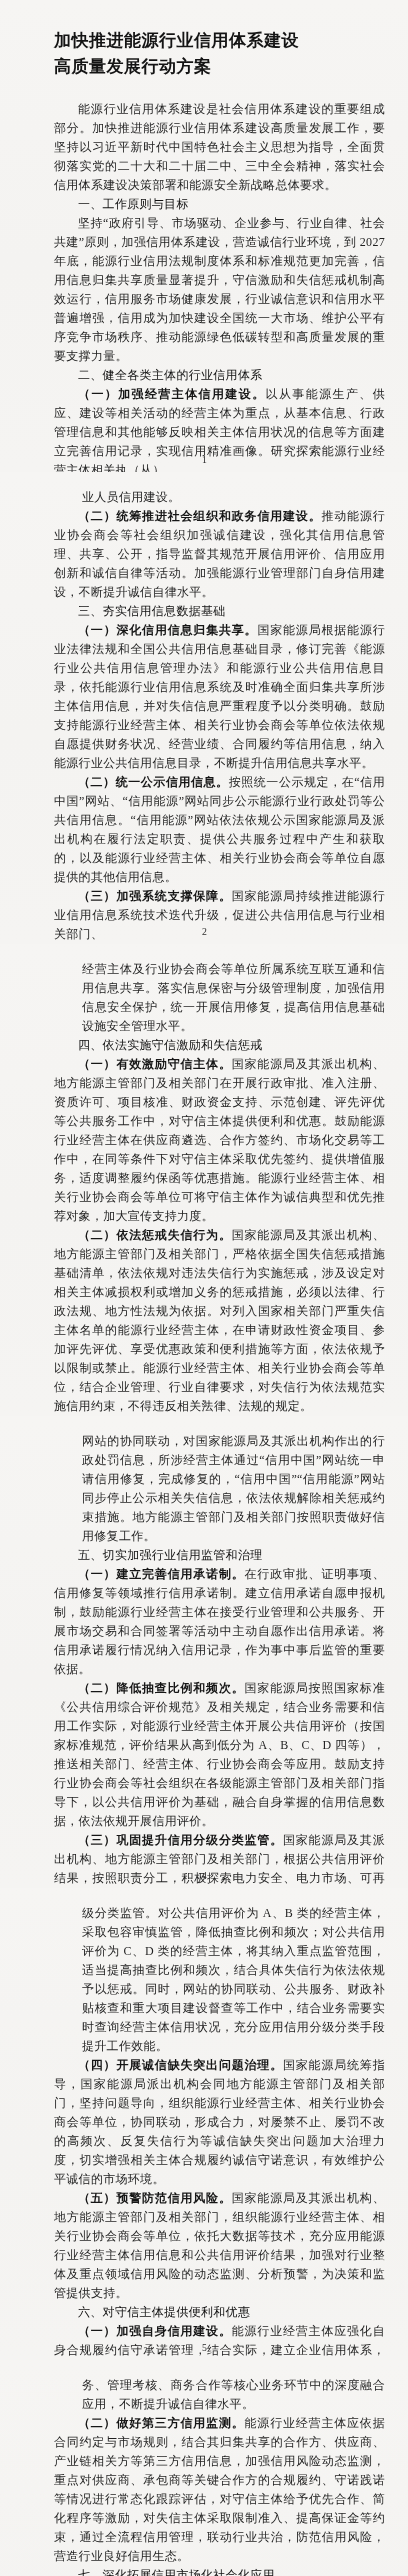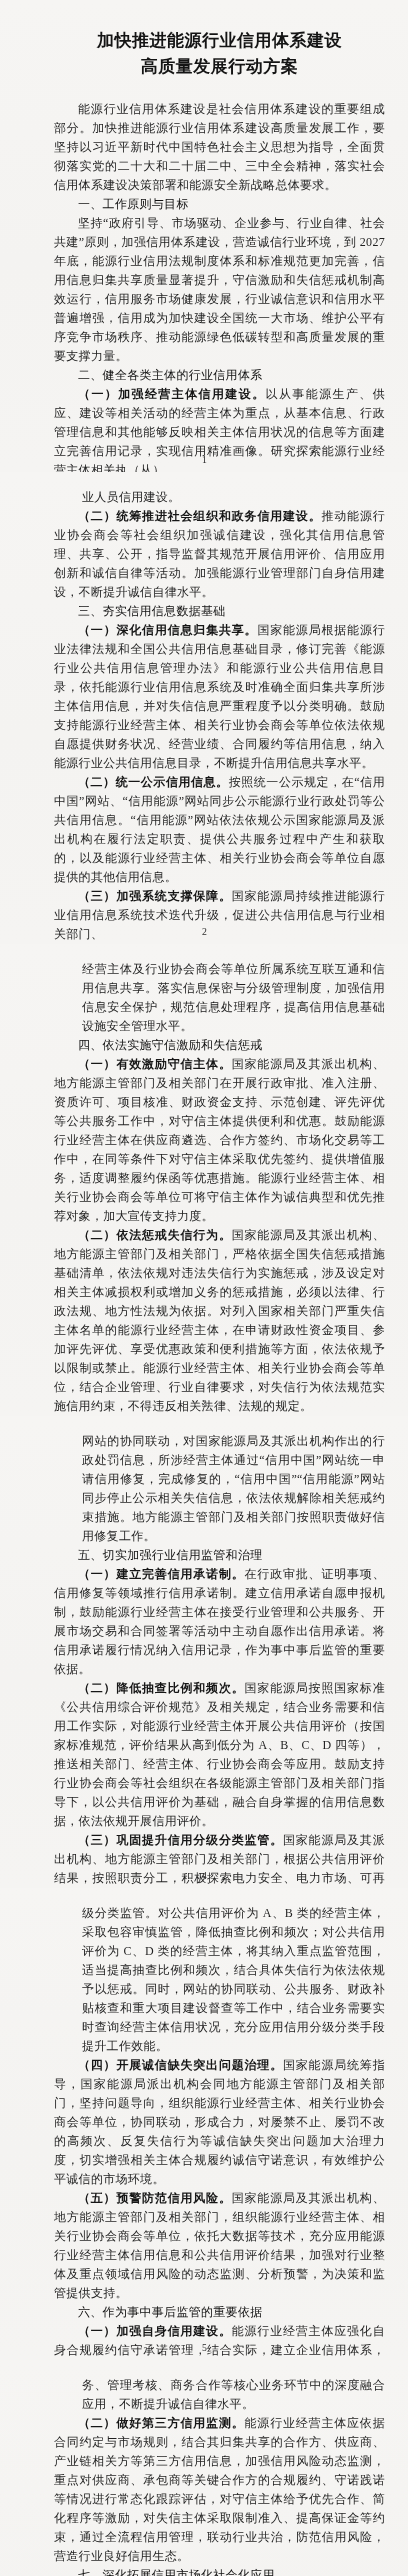--- a/index.html
+++ b/index.html
@@ -20,21 +20,21 @@
     position: relative;
     height: 472px;
     box-sizing: border-box;
     padding: 15.5px 24px 0 54px;
     overflow: hidden;
     background: linear-gradient(180deg, #f6f5f3 0%, #f4f3f1 55%, #f5f4f2 100%);
   }
   .doc-title {
     margin-top: 12.4px;
     margin-bottom: 20.6px;
-    text-align: center;
+    text-align: left;
     font-family: "Liberation Sans", "DejaVu Sans", sans-serif;
     font-weight: bold;
     font-size: 17px;
     line-height: 26px;
     color: #141414;
     letter-spacing: 0.5px;
   }
   .para {
     margin: 0;
     font-size: 12px;
@@ -91,40 +91,40 @@
     <section class="page">
       <p class="para noindent"><span>业人员信用建设。</span></p>
       <p class="para"><span class="lead">（二）统筹推进社会组织和政务信用建设。</span><span>推动能源行业协会商会等社会组织加强诚信建设，强化其信用信息管理、共享、公开，指导监督其规范开展信用评价、信用应用创新和诚信自律等活动。加强能源行业管理部门自身信用建设，不断提升诚信自律水平。</span></p>
       <div class="heading">三、夯实信用信息数据基础</div>
       <p class="para"><span class="lead">（一）深化信用信息归集共享。</span><span>国家能源局根据能源行业法律法规和全国公共信用信息基础目录，修订完善《能源行业公共信用信息管理办法》和能源行业公共信用信息目录，依托能源行业信用信息系统及时准确全面归集共享所涉主体信用信息，并对失信信息严重程度予以分类明确。鼓励支持能源行业经营主体、相关行业协会商会等单位依法依规自愿提供财务状况、经营业绩、合同履约等信用信息，纳入能源行业公共信用信息目录，不断提升信用信息共享水平。</span></p>
       <p class="para"><span class="lead">（二）统一公示信用信息。</span><span>按照统一公示规定，在“信用中国”网站、“信用能源”网站同步公示能源行业行政处罚等公共信用信息。“信用能源”网站依法依规公示国家能源局及派出机构在履行法定职责、提供公共服务过程中产生和获取的，以及能源行业经营主体、相关行业协会商会等单位自愿提供的其他信用信息。</span></p>
       <p class="para"><span class="lead">（三）加强系统支撑保障。</span><span>国家能源局持续推进能源行业信用信息系统技术迭代升级，促进公共信用信息与行业相关部门、</span></p>
       <div class="pagenum">2</div>
     </section>
     <section class="page">
-      <p class="para noindent"><span>经营主体及行业协会商会等单位所属系统互联互通和信用信息共享。落实信息保密与分级管理制度，加强信用信息安全保护，规范信息处理程序，提高信用信息基础设施安全管理水平。</span></p>
+      <p class="para noindent"><span>经营主体及行业协会商会等单位所属系统互联互通和信用信息共享。落实信息保密与分级管理制度，加强信用信息安全保护，统一开展信用修复，提高信用信息基础设施安全管理水平。</span></p>
       <div class="heading">四、依法实施守信激励和失信惩戒</div>
       <p class="para"><span class="lead">（一）有效激励守信主体。</span><span>国家能源局及其派出机构、地方能源主管部门及相关部门在开展行政审批、准入注册、资质许可、项目核准、财政资金支持、示范创建、评先评优等公共服务工作中，对守信主体提供便利和优惠。鼓励能源行业经营主体在供应商遴选、合作方签约、市场化交易等工作中，在同等条件下对守信主体采取优先签约、提供增值服务，适度调整履约保函等优惠措施。能源行业经营主体、相关行业协会商会等单位可将守信主体作为诚信典型和优先推荐对象，加大宣传支持力度。</span></p>
       <p class="para"><span class="lead">（二）依法惩戒失信行为。</span><span>国家能源局及其派出机构、地方能源主管部门及相关部门，严格依据全国失信惩戒措施基础清单，依法依规对违法失信行为实施惩戒，涉及设定对相关主体减损权利或增加义务的惩戒措施，必须以法律、行政法规、地方性法规为依据。对列入国家相关部门严重失信主体名单的能源行业经营主体，在申请财政性资金项目、参加评先评优、享受优惠政策和便利措施等方面，依法依规予以限制或禁止。能源行业经营主体、相关行业协会商会等单位，结合企业管理、行业自律要求，对失信行为依法规范实施信用约束，不得违反相关法律、法规的规定。</span></p>
       <p class="para"><span class="lead">（三）统一开展信用修复。</span><span>国家能源局加强与“信用中国”</span></p>
       <div class="pagenum">3</div>
     </section>
     <section class="page">
       <p class="para noindent"><span>网站的协同联动，对国家能源局及其派出机构作出的行政处罚信息，所涉经营主体通过“信用中国”网站统一申请信用修复，完成修复的，“信用中国”“信用能源”网站同步停止公示相关失信信息，依法依规解除相关惩戒约束措施。地方能源主管部门及相关部门按照职责做好信用修复工作。</span></p>
       <div class="heading">五、切实加强行业信用监管和治理</div>
       <p class="para"><span class="lead">（一）建立完善信用承诺制。</span><span>在行政审批、证明事项、信用修复等领域推行信用承诺制。建立信用承诺自愿申报机制，鼓励能源行业经营主体在接受行业管理和公共服务、开展市场交易和合同签署等活动中主动自愿作出信用承诺。将信用承诺履行情况纳入信用记录，作为事中事后监管的重要依据。</span></p>
       <p class="para"><span class="lead">（二）降低抽查比例和频次。</span><span>国家能源局按照国家标准《公共信用综合评价规范》及相关规定，结合业务需要和信用工作实际，对能源行业经营主体开展公共信用评价（按国家标准规范，评价结果从高到低分为 A、B、C、D 四等），推送相关部门、经营主体、行业协会商会等应用。鼓励支持行业协会商会等社会组织在各级能源主管部门及相关部门指导下，以公共信用评价为基础，融合自身掌握的信用信息数据，依法依规开展信用评价。</span></p>
       <p class="para"><span class="lead">（三）巩固提升信用分级分类监管。</span><span>国家能源局及其派出机构、地方能源主管部门及相关部门，根据公共信用评价结果，按照职责分工，积极探索电力安全、电力市场、可再生能源消费、油气管网公平开放、资质许可、煤炭行业管理等相关领域信用分</span></p>
       <div class="pagenum">4</div>
     </section>
     <section class="page">
       <p class="para noindent"><span>级分类监管。对公共信用评价为 A、B 类的经营主体，采取包容审慎监管，降低抽查比例和频次；对公共信用评价为 C、D 类的经营主体，将其纳入重点监管范围，适当提高抽查比例和频次，结合具体失信行为依法依规予以惩戒。同时，网站的协同联动、公共服务、财政补贴核查和重大项目建设督查等工作中，结合业务需要实时查询经营主体信用状况，充分应用信用分级分类手段提升工作效能。</span></p>
       <p class="para"><span class="lead">（四）开展诚信缺失突出问题治理。</span><span>国家能源局统筹指导，国家能源局派出机构会同地方能源主管部门及相关部门，坚持问题导向，组织能源行业经营主体、相关行业协会商会等单位，协同联动，形成合力，对屡禁不止、屡罚不改的高频次、反复失信行为等诚信缺失突出问题加大治理力度，切实增强相关主体合规履约诚信守诺意识，有效维护公平诚信的市场环境。</span></p>
       <p class="para"><span class="lead">（五）预警防范信用风险。</span><span>国家能源局及其派出机构、地方能源主管部门及相关部门，组织能源行业经营主体、相关行业协会商会等单位，依托大数据等技术，充分应用能源行业经营主体信用信息和公共信用评价结果，加强对行业整体及重点领域信用风险的动态监测、分析预警，为决策和监管提供支持。</span></p>
-      <div class="heading">六、作为事中事后监管的重要依据</div>
+      <div class="heading">六、对守信主体提供便利和优惠</div>
       <p class="para"><span class="lead">（一）加强自身信用建设。</span><span>能源行业经营主体应强化自身合规履约信守承诺管理，结合实际，建立企业信用体系，创新推进信用手段在项目投资、工程建设、物资采购、市场交易、客户服</span></p>
       <div class="pagenum">5</div>
     </section>
     <section class="page">
       <p class="para noindent"><span>务、管理考核、商务合作等核心业务环节中的深度融合应用，不断提升诚信自律水平。</span></p>
       <p class="para"><span class="lead">（二）做好第三方信用监测。</span><span>能源行业经营主体应依据合同约定与市场规则，结合其归集共享的合作方、供应商、产业链相关方等第三方信用信息，加强信用风险动态监测，重点对供应商、承包商等关键合作方的合规履约、守诺践诺等情况进行常态化跟踪评估，对守信主体给予优先合作、简化程序等激励，对失信主体采取限制准入、提高保证金等约束，通过全流程信用管理，联动行业共治，防范信用风险，营造行业良好信用生态。</span></p>
       <div class="heading">七、深化拓展信用市场化社会化应用</div>
     </section>
   </div>
 

